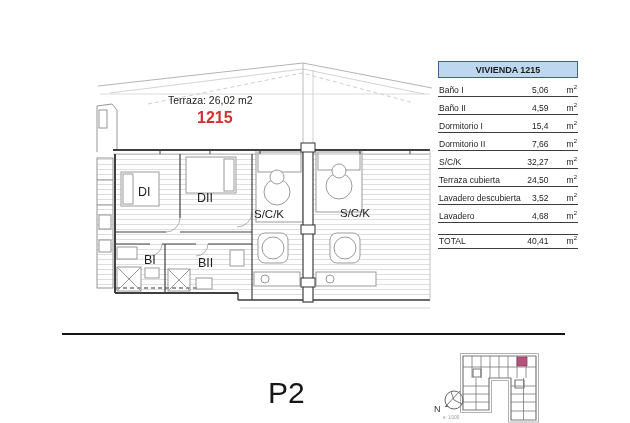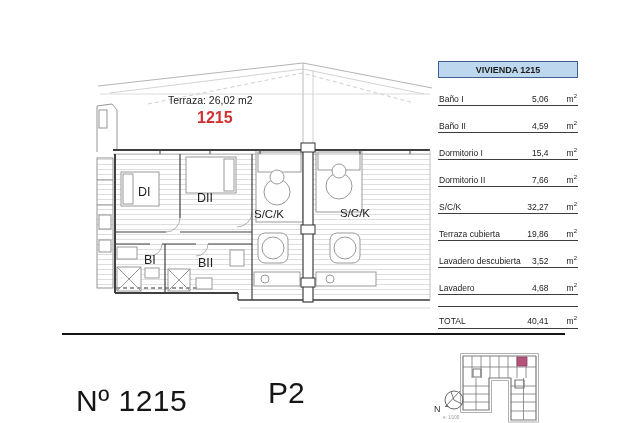--- a/index.html
+++ b/index.html
@@ -20,28 +20,28 @@
   }
   .tbl-header{
     background:#bdd7ee;
     border:1px solid #3e5f8f;
     text-align:center;font-weight:bold;font-size:9px;
     padding:3px 0 2px 0;
     margin-bottom:1px;
   }
   .tbl-row{
     display:flex;justify-content:space-between;align-items:flex-end;
-    height:27px;box-sizing:border-box;
+    height:18px;box-sizing:border-box;
     border-bottom:1px solid #3c3c3c;
     padding:0 1px 1.5px 1px;
   }
   .tbl-row.group-end{border-bottom-width:1.6px;gap:44px;}
   .tbl-total{
     display:flex;justify-content:space-between;align-items:flex-end;
-    margin-top:11px;height:23px;box-sizing:border-box;
+    margin-top:11px;height:15px;box-sizing:border-box;
     border-top:1px solid #3c3c3c;border-bottom:1px solid #3c3c3c;
     padding:0 1px 2px 1px;
   }
   .val{white-space:nowrap;}
   .val .num{margin-right:18px;}
   .val sup{font-size:6px;}
 
   
   .footer-unit{
     position:absolute;left:76px;top:384px;
@@ -245,33 +245,32 @@
   <div class="tbl-row">
     <span>Dormitorio II</span>
     <span class="val"><span class="num">7,66</span><span>m</span><sup>2</sup></span>
   </div>
   <div class="tbl-row">
     <span>S/C/K</span>
     <span class="val"><span class="num">32,27</span><span>m</span><sup>2</sup></span>
   </div>
   <div class="tbl-row">
     <span>Terraza cubierta</span>
-    <span class="val"><span class="num">19,86</span><span>m</span><sup>2</sup></span>
+    <span class="val"><span class="num">24,50</span><span>m</span><sup>2</sup></span>
   </div>
   <div class="tbl-row">
     <span>Lavadero descubierta</span>
     <span class="val"><span class="num">3,52</span><span>m</span><sup>2</sup></span>
   </div>
   <div class="tbl-row">
     <span>Lavadero</span>
     <span class="val"><span class="num">4,68</span><span>m</span><sup>2</sup></span>
   </div>
 
   <div class="tbl-total">
     <span>TOTAL</span>
     <span class="val"><span class="num">40,41</span><span>m</span><sup>2</sup></span>
   </div>
 </div>
 
-<div class="footer-unit">Nº 1215</div>
 <div class="footer-floor">P2</div>
 
 </div>
 
 </body></html>

